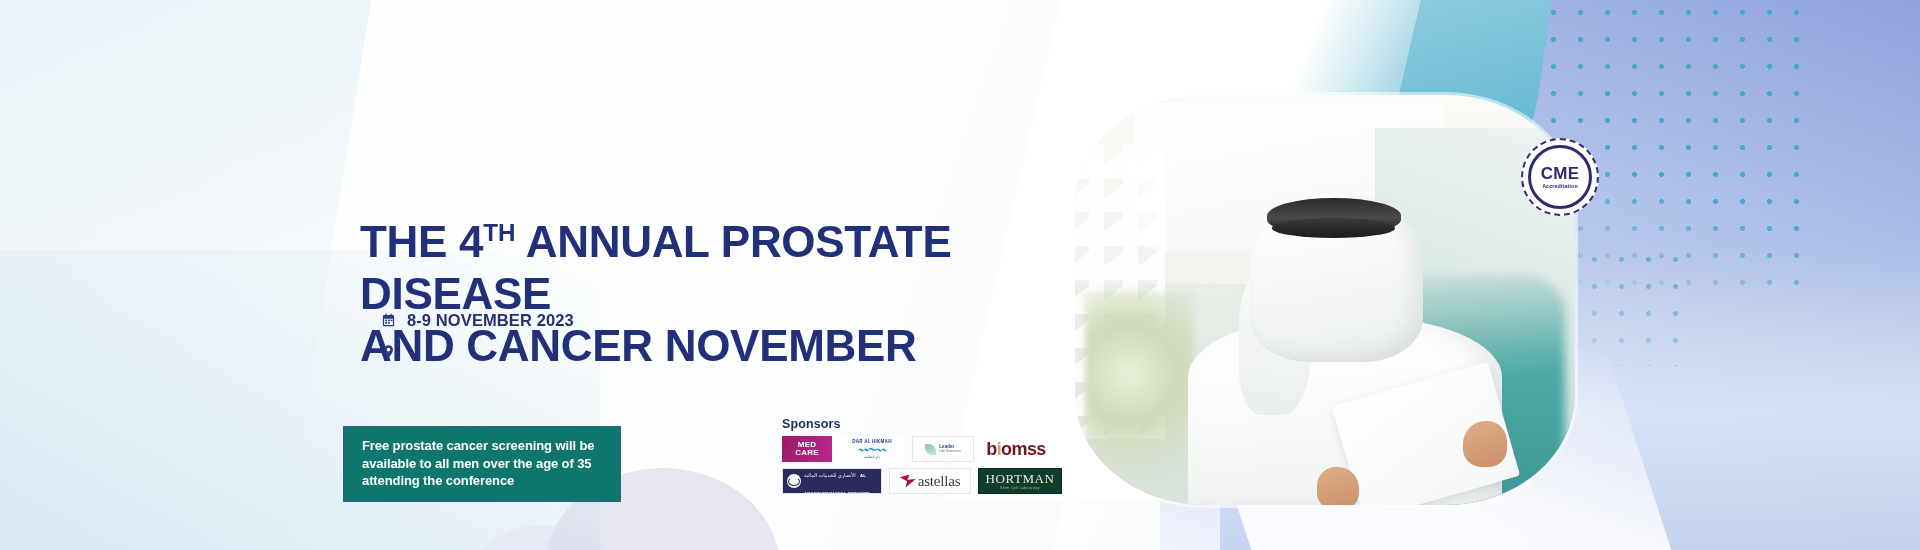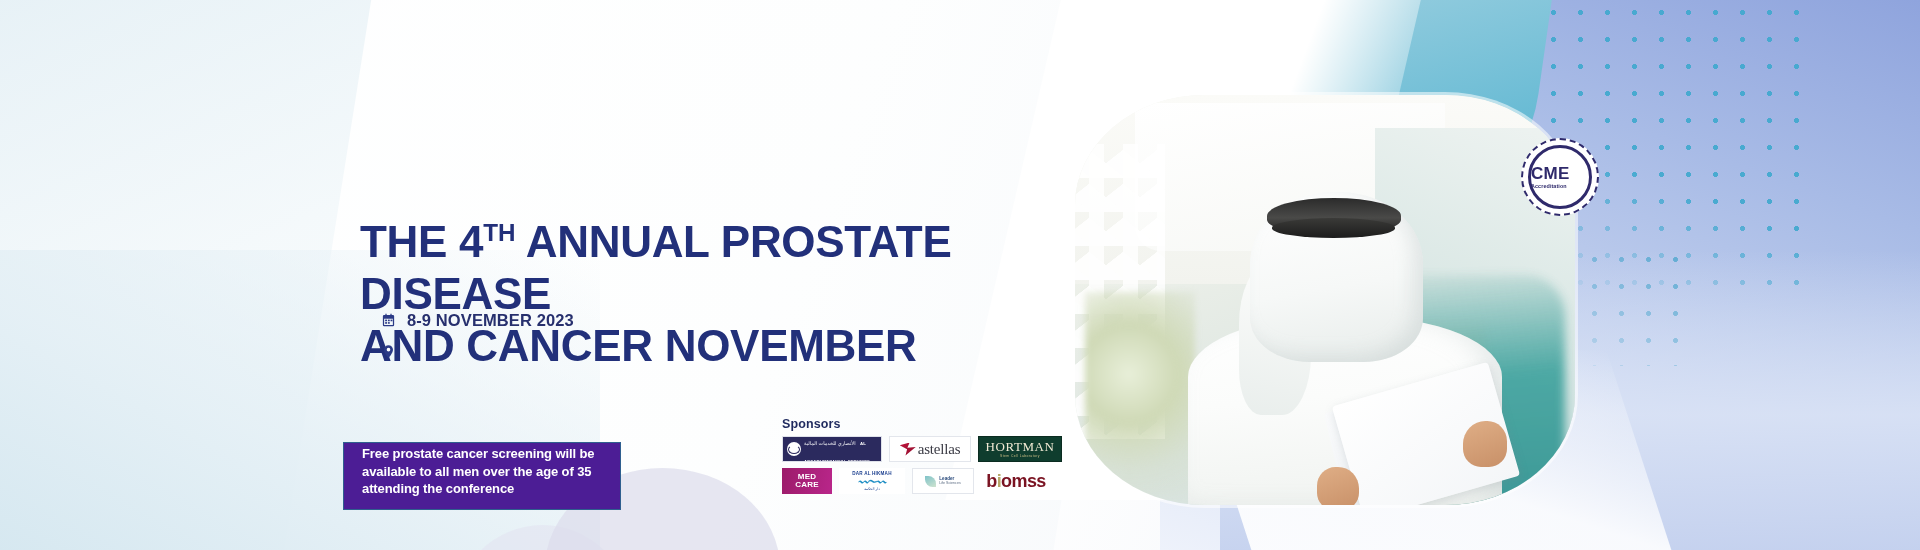--- a/index.html
+++ b/index.html
@@ -121,39 +121,39 @@
     transform:rotate(-13deg);border-radius:4px;}
   .fig-handL{position:absolute;left:40%;top:86%;width:15%;height:13%;
     background:linear-gradient(160deg,#dfae86 0%,#c89068 100%);border-radius:44% 50% 40% 40%;}
   .fig-handR{position:absolute;left:92%;top:72%;width:16%;height:14%;
     background:linear-gradient(160deg,#dfae86 0%,#c89068 100%);border-radius:50% 44% 40% 40%;}
 
   
   .cme{position:absolute;left:1521px;top:138px;width:74px;height:74px;border-radius:50%;
     background:#ffffff;border:2px dashed #2f2a6b;display:flex;align-items:center;justify-content:center;}
   .cme-inner{width:58px;height:58px;border-radius:50%;border:3px solid #2f2a6b;background:#fff;
-    display:flex;flex-direction:column;justify-content:center;line-height:1;}
+    display:flex;flex-direction:column;align-items:center;justify-content:center;line-height:1;}
   .cme-t1{font-size:17px;font-weight:700;color:#2f2a6b;letter-spacing:.3px;}
   .cme-t2{font-size:5.4px;font-weight:700;color:#2f2a6b;letter-spacing:.1px;margin-top:2px;}
 
   
   .content{position:absolute;left:360px;top:0;width:760px;height:550px;}
   .title{position:absolute;left:0;top:178px;width:720px;
     font-size:44px;line-height:52px;font-weight:800;color:#22307a;
     letter-spacing:-.3px;}
   .title sup{font-size:.55em;vertical-align:super;font-weight:800;letter-spacing:0;}
 
   .details{position:absolute;left:20px;top:308px;}
   .det-row{display:flex;align-items:center;gap:10px;height:25px;margin-bottom:6px;}
   .det-ico{width:17px;height:17px;flex:0 0 17px;display:flex;align-items:center;justify-content:center;color:#2b3a86;}
   .det-txt{font-size:16.5px;font-weight:600;color:#27306e;letter-spacing:.1px;white-space:nowrap;}
 
-  .callout{position:absolute;left:-17px;top:442px;width:278px;
-    background:#4c1d95;border:1px solid #2f5f8f;
-    padding:2px 14px 11px 18px;box-sizing:border-box;}
+  .callout{position:absolute;left:-17px;top:426px;width:278px;
+    background:#0f766e;border:1px solid #2f5f8f;
+    padding:10px 14px 11px 18px;box-sizing:border-box;}
   .callout p{margin:0;font-size:13px;line-height:17.5px;font-weight:700;color:#ffffff;letter-spacing:-.1px;}
 
   
   .sponsors{position:absolute;left:782px;top:417px;width:300px;}
   .sp-title{font-size:12.5px;font-weight:700;color:#1f2a5e;margin-bottom:5px;letter-spacing:.1px;}
   .sp-row{display:flex;align-items:center;gap:7px;margin-bottom:6px;}
   .sp-logo{height:26px;display:flex;align-items:center;justify-content:center;
     box-sizing:border-box;overflow:hidden;}
 
   .lg-ansari{width:100px;background:#2b2a5e;color:#fff;border:1px solid #dfe2ea;
@@ -289,20 +289,47 @@
       <p>Free prostate cancer screening will be available to all men over the age of 35 attending the conference</p>
     </div>
 
   </div>
 
   <div class="sponsors">
     <div class="sp-title">Sponsors</div>
 
     <div class="sp-row">
 
+      <div class="sp-logo lg-medcare">
+        <span class="m1">MED</span>
+        <span class="m2">CARE</span>
+      </div>
+
+      <div class="sp-logo lg-dar">
+        <span class="d1">DAR AL HIKMAH</span>
+        <span class="dcal">〰〜〰</span>
+        <span class="d2">دار الحكمة</span>
+      </div>
+
+      <div class="sp-logo lg-leader">
+        <span class="lf"></span>
+        <span class="lt">
+          <b>Leader</b>
+          <span>Life Sciences</span>
+        </span>
+      </div>
+
+      <div class="sp-logo lg-biomss">
+        <span class="bw"><span>b</span><em>i</em><span>omss</span></span>
+      </div>
+
+    </div>
+
+    <div class="sp-row">
+
       <div class="sp-logo lg-ansari">
         <span class="gl">
             <i></i>
           </span>
         <span>
           <span class="ar">الأنصاري للخدمات المالية</span>
           <span class="en">AL ANSARI FINANCIAL SERVICES</span>
         </span>
       </div>
 
@@ -310,42 +337,15 @@
         <span class="star"></span>
         <span class="wm">astellas</span>
       </div>
 
       <div class="sp-logo lg-hortman">
         <span class="h1">HORTMAN</span>
         <span class="h2">Stem Cell Laboratory</span>
       </div>
 
     </div>
-
-    <div class="sp-row">
-
-      <div class="sp-logo lg-medcare">
-        <span class="m1">MED</span>
-        <span class="m2">CARE</span>
-      </div>
-
-      <div class="sp-logo lg-dar">
-        <span class="d1">DAR AL HIKMAH</span>
-        <span class="dcal">〰〜〰</span>
-        <span class="d2">دار الحكمة</span>
-      </div>
-
-      <div class="sp-logo lg-leader">
-        <span class="lf"></span>
-        <span class="lt">
-          <b>Leader</b>
-          <span>Life Sciences</span>
-        </span>
-      </div>
-
-      <div class="sp-logo lg-biomss">
-        <span class="bw"><span>b</span><em>i</em><span>omss</span></span>
-      </div>
-
-    </div>
   </div>
 
 </div>
 
 </body></html>

